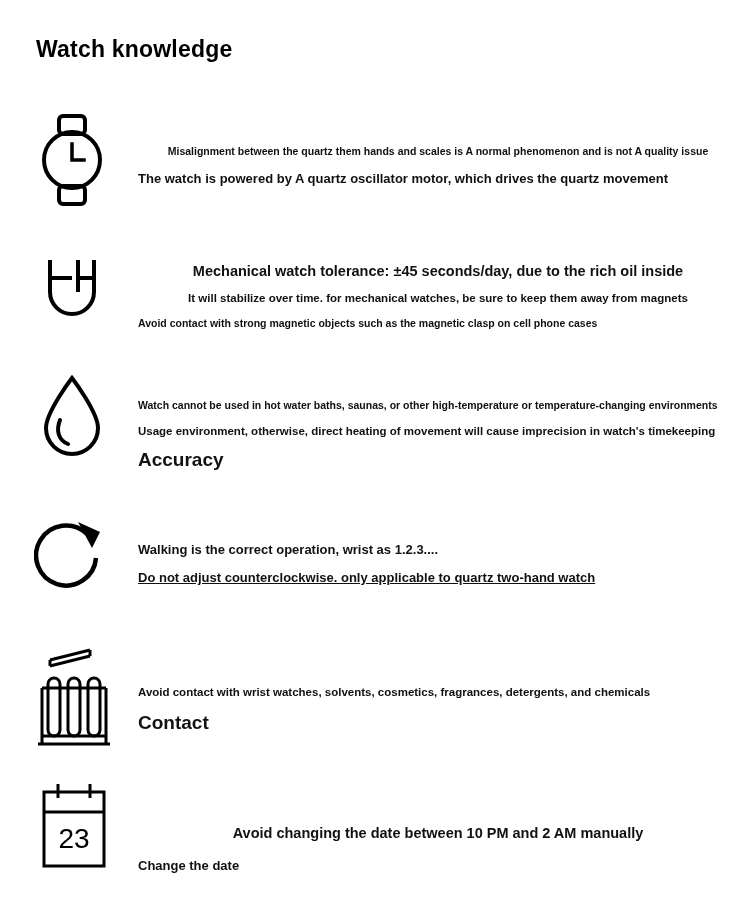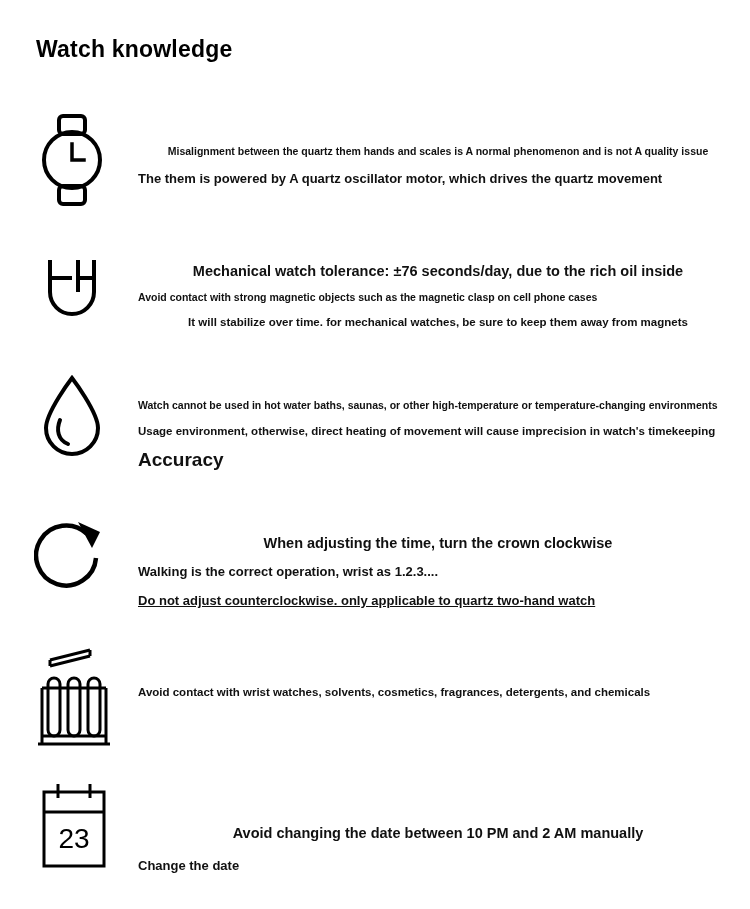--- a/index.html
+++ b/index.html
@@ -78,37 +78,37 @@
     <div class="icon-box" style="top:0;">
       <svg width="76" height="96" viewBox="0 0 76 96">
         <rect x="25" y="4" width="26" height="18" rx="4" fill="none" stroke="#000" stroke-width="4"></rect>
         <rect x="25" y="74" width="26" height="18" rx="4" fill="none" stroke="#000" stroke-width="4"></rect>
         <circle cx="38" cy="48" r="28" fill="none" stroke="#000" stroke-width="4"></circle>
         <path d="M38 32 L38 48 L50 48" fill="none" stroke="#000" stroke-width="3.5" stroke-linecap="square"></path>
       </svg>
     </div>
     <div class="lines" style="top:32px;">
       <span class="line sz-xs al-center">Misalignment between the quartz them hands and scales is A normal phenomenon and is not A quality issue</span>
-      <span class="line sz-m al-left" style="margin-top:9px;">The them is powered by A quartz oscillator motor, which drives the quartz movement</span>
+      <span class="line sz-m al-left" style="margin-top:9px;">The watch is powered by A quartz oscillator motor, which drives the quartz movement</span>
     </div>
   </div>
 
   <div class="section" style="top:244px;">
     <div class="icon-box" style="top:4px;">
       <svg width="76" height="80" viewBox="0 0 76 80">
         <path d="M16 12 L16 44 A22 22 0 0 0 60 44 L60 12" fill="none" stroke="#000" stroke-width="4"></path>
         <line x1="16" y1="30" x2="38" y2="30" stroke="#000" stroke-width="4"></line>
         <line x1="44" y1="12" x2="44" y2="44" stroke="#000" stroke-width="4"></line>
         <line x1="44" y1="30" x2="60" y2="30" stroke="#000" stroke-width="4"></line>
       </svg>
     </div>
     <div class="lines" style="top:16px;">
-      <span class="line sz-l al-center">Mechanical watch tolerance: ±76 seconds/day, due to the rich oil inside</span>
+      <span class="line sz-l al-center">Mechanical watch tolerance: ±45 seconds/day, due to the rich oil inside</span>
+      <span class="line sz-s al-center" style="margin-top:8px;">It will stabilize over time. for mechanical watches, be sure to keep them away from magnets</span>
       <span class="line sz-xs al-left" style="margin-top:8px;">Avoid contact with strong magnetic objects such as the magnetic clasp on cell phone cases</span>
-      <span class="line sz-s al-center" style="margin-top:8px;">It will stabilize over time. for mechanical watches, be sure to keep them away from magnets</span>
     </div>
   </div>
 
   <div class="section" style="top:372px;">
     <div class="icon-box" style="top:0;">
       <svg width="76" height="90" viewBox="0 0 76 90">
         <path d="M38 6 C38 6 12 40 12 56 A26 26 0 0 0 64 56 C64 40 38 6 38 6 Z" fill="none" stroke="#000" stroke-width="4"></path>
         <path d="M26 48 C22 58 24 68 34 72" fill="none" stroke="#000" stroke-width="4" stroke-linecap="round"></path>
       </svg>
     </div>
@@ -120,21 +120,20 @@
   </div>
 
   <div class="section" style="top:512px;">
     <div class="icon-box" style="top:2px;">
       <svg width="76" height="90" viewBox="0 0 76 90">
         <path d="M53 20 A30 30 0 1 0 62 44" fill="none" stroke="#000" stroke-width="4.5" stroke-linecap="butt"></path>
         <path d="M44 8 L66 18 L58 34 Z" fill="#000"></path>
       </svg>
     </div>
     <div class="lines" style="top:20px;">
-      <span class="line sz-l al-center">When adjusting the time, turn the crown clockwise</span>
       <span class="line sz-m al-left" style="margin-top:8px;">Walking is the correct operation, wrist as 1.2.3....</span>
       <span class="line sz-m al-left" style="margin-top:8px;text-decoration:underline;">Do not adjust counterclockwise. only applicable to quartz two-hand watch</span>
     </div>
   </div>
 
   <div class="section" style="top:644px;">
     <div class="icon-box" style="top:0;">
       <svg width="80" height="110" viewBox="0 0 80 110">
         <path d="M16 16 L56 6" fill="none" stroke="#000" stroke-width="3"></path>
         <path d="M16 22 L56 12" fill="none" stroke="#000" stroke-width="3"></path>
@@ -145,20 +144,21 @@
         <rect x="54" y="34" width="12" height="58" rx="6" fill="none" stroke="#000" stroke-width="3"></rect>
         <line x1="8" y1="44" x2="72" y2="44" stroke="#000" stroke-width="3"></line>
         <line x1="8" y1="92" x2="72" y2="92" stroke="#000" stroke-width="3"></line>
         <line x1="8" y1="44" x2="8" y2="100" stroke="#000" stroke-width="3"></line>
         <line x1="72" y1="44" x2="72" y2="100" stroke="#000" stroke-width="3"></line>
         <line x1="4" y1="100" x2="76" y2="100" stroke="#000" stroke-width="3"></line>
       </svg>
     </div>
     <div class="lines" style="top:40px;">
       <span class="line sz-s al-left">Avoid contact with wrist watches, solvents, cosmetics, fragrances, detergents, and chemicals</span>
+      <span class="line sz-xl al-left" style="margin-top:8px;">Contact</span>
     </div>
   </div>
 
   <div class="section" style="top:782px;">
     <div class="icon-box" style="top:0;">
       <svg width="80" height="100" viewBox="0 0 80 100">
         <line x1="24" y1="2" x2="24" y2="16" stroke="#000" stroke-width="3"></line>
         <line x1="56" y1="2" x2="56" y2="16" stroke="#000" stroke-width="3"></line>
         <rect x="10" y="10" width="60" height="74" fill="none" stroke="#000" stroke-width="3"></rect>
         <line x1="10" y1="30" x2="70" y2="30" stroke="#000" stroke-width="3"></line>

